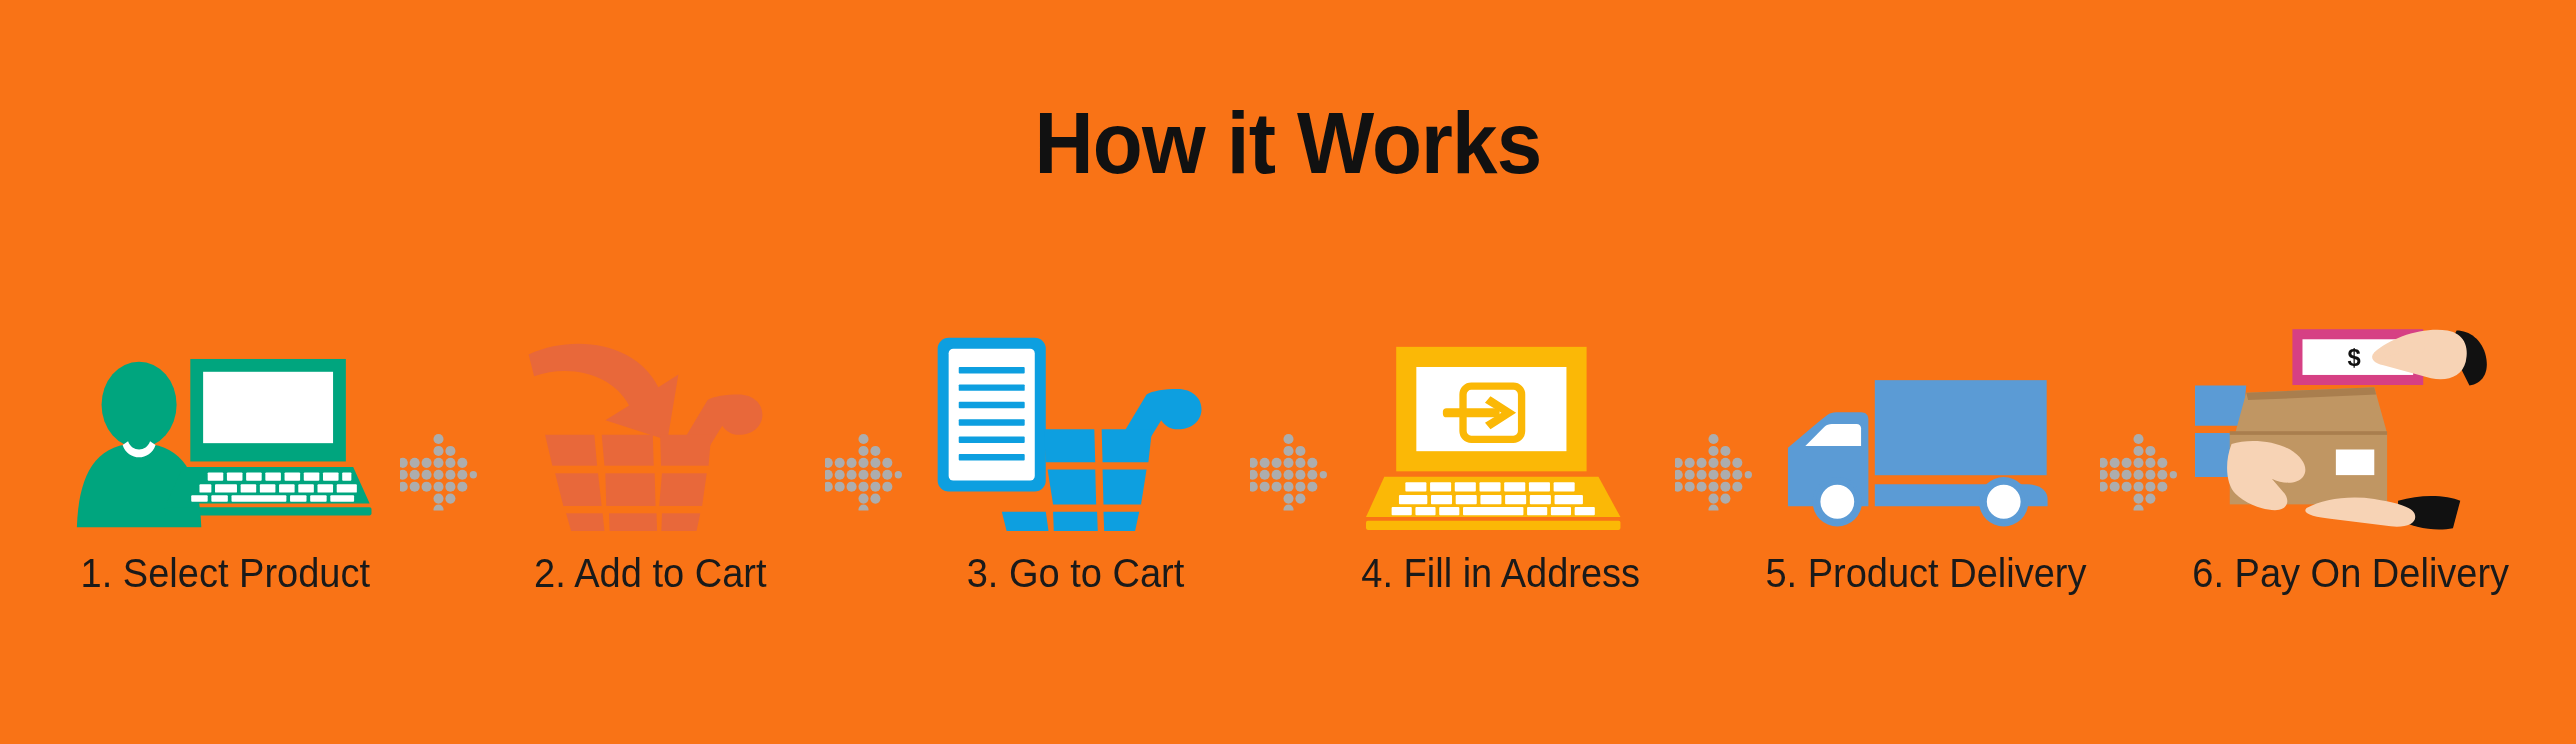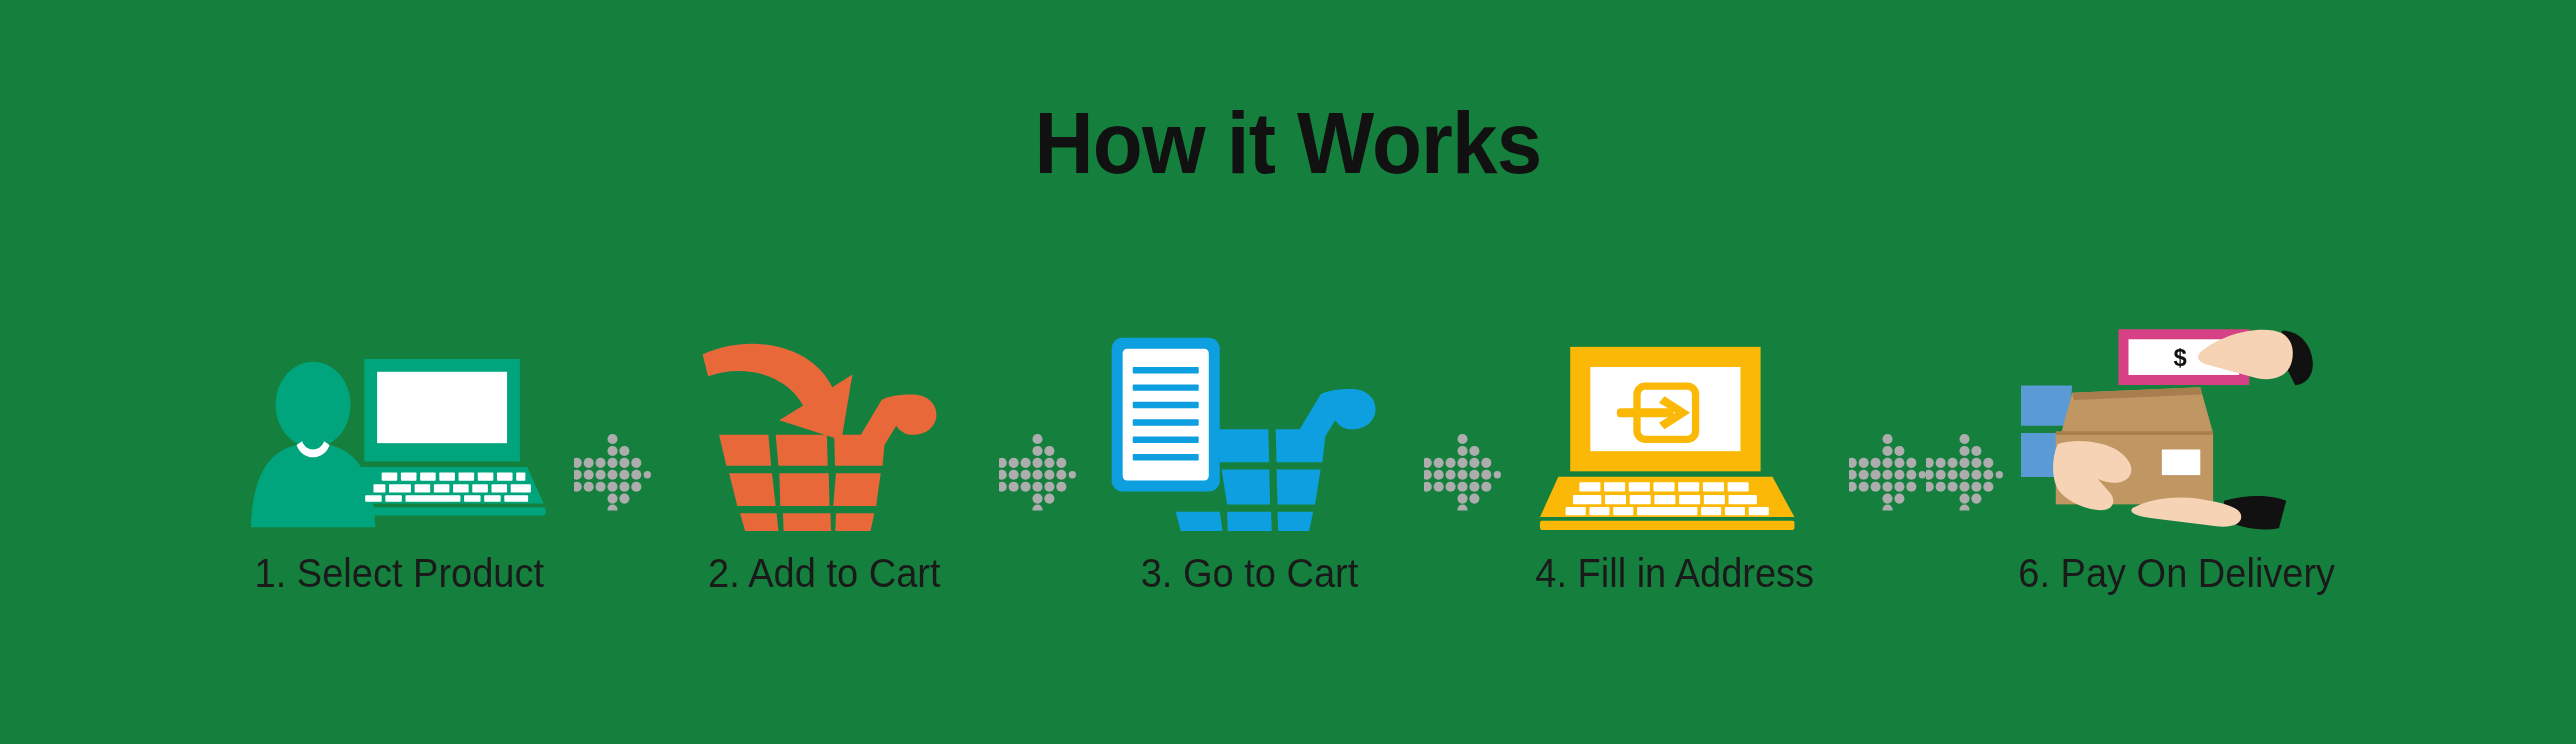--- a/index.html
+++ b/index.html
@@ -7,21 +7,21 @@
   html, body {
     margin: 0; padding: 0;
     background: #ffffff;
   }
   body {
     width: 2576px; height: 745px;
     font-family: "Liberation Sans", "DejaVu Sans", sans-serif;
     overflow: hidden;
     position: relative;
   }
-  .page { width: 2576px; height: 745px; position: relative; background: #15803d; }
+  .page { width: 2576px; height: 745px; position: relative; background: #f97316; }
 
   .title {
     position: absolute;
     top: 99px; left: 0; width: 2576px;
     text-align: center;
     font-size: 88px;
     font-weight: 700;
     letter-spacing: -0.9px;
     color: #111111;
     line-height: 1;
@@ -372,20 +372,44 @@
             <circle cx="42" cy="58" r="5.5"></circle>
             <circle cx="55" cy="58" r="5.5"></circle>
             <circle cx="68" cy="58" r="5.5"></circle>
           <circle cx="42" cy="71" r="5.5"></circle>
             <circle cx="55" cy="71" r="5.5"></circle>
           <circle cx="42" cy="83" r="5.5"></circle>
         </g>
       </svg>
     </div>
 
+    <div class="step">
+      <div class="icon-box">
+        <svg class="icon-svg" width="284" height="160" viewBox="0 0 310 175">
+          <g fill="#5B9BD5">
+
+            <rect x="99" y="10" width="188" height="104"></rect>
+
+            <path d="M99 124 L 266 124 C 280 124, 288 131, 288 140 L 288 148 L 99 148 Z"></path>
+
+            <path d="M37 56 L 47 48 C 50 46, 53 45, 57 45 L 84 45 C 89 45, 92 48, 92 53 L 92 148 L 4 148 L 4 84 Z"></path>
+
+            <path d="M52 58 L 79 58 C 82 58, 84 60, 84 63 L 84 82 L 23 82 L 44 61 C 46 59, 49 58, 52 58 Z" fill="#ffffff"></path>
+
+            <circle cx="58" cy="143" r="27"></circle>
+            <circle cx="58" cy="143" r="21" fill="#ffffff"></circle>
+            <circle cx="58" cy="143" r="21" fill="none" stroke="#5B9BD5" stroke-width="5"></circle>
+            <circle cx="240" cy="143" r="27"></circle>
+            <circle cx="240" cy="143" r="21" fill="#ffffff"></circle>
+            <circle cx="240" cy="143" r="21" fill="none" stroke="#5B9BD5" stroke-width="5"></circle>
+          </g>
+        </svg>
+      </div>
+      <div class="label">5. Product Delivery</div>
+    </div>
 
     <div class="sep">
       <svg width="77" height="77" viewBox="0 0 84 84">
         <g fill="#ADADAD">
           <circle cx="42" cy="6" r="5.5"></circle>
           <circle cx="42" cy="19" r="5.5"></circle>
             <circle cx="55" cy="19" r="5.5"></circle>
           <circle cx="3" cy="32" r="5.5"></circle>
             <circle cx="16" cy="32" r="5.5"></circle>
             <circle cx="29" cy="32" r="5.5"></circle>

